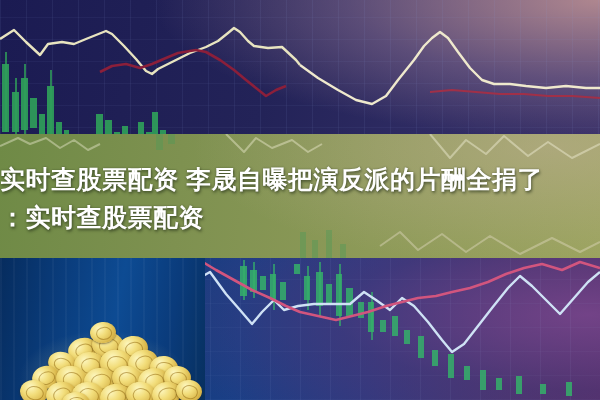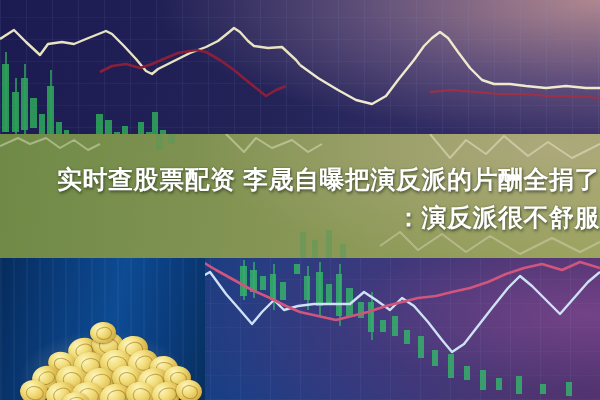--- a/index.html
+++ b/index.html
@@ -75,21 +75,21 @@
   }
   #coin-glow{
     position:absolute;left:18px;top:330px;width:170px;height:80px;
     background:radial-gradient(ellipse at 50% 60%, rgba(255,240,170,.30), rgba(255,240,170,0) 70%);
     pointer-events:none;
   }
 
   
   #title-block{
     position:absolute;left:0;top:160px;width:600px;
-    text-align:right;
+    text-align:left;
   }
   #title-block .line{
     color:#ffffff;font-weight:bold;font-size:25px;line-height:38px;
     letter-spacing:.5px;
     text-shadow:1px 2px 3px rgba(30,40,20,.55), 0 0 2px rgba(40,50,30,.45);
     white-space:nowrap;
   }
   svg{display:block;}
 </style>
 </head>
@@ -221,16 +221,16 @@
     <div class="coin" style="left:100px;top:384px;width:31px;height:25px;transform:rotate(-8deg);"></div>
     <div class="coin" style="left:126px;top:382px;width:30px;height:25px;transform:rotate(14deg);"></div>
     <div class="coin" style="left:152px;top:382px;width:29px;height:24px;transform:rotate(-12deg);"></div>
     <div class="coin" style="left:176px;top:380px;width:26px;height:22px;transform:rotate(8deg);"></div>
     <div class="coin" style="left:90px;top:322px;width:26px;height:21px;transform:rotate(-6deg);"></div>
     <div class="coin" style="left:62px;top:392px;width:28px;height:22px;transform:rotate(4deg);"></div>
   </div>
 
   <div id="title-block">
     <div class="line">实时查股票配资 李晟自曝把演反派的片酬全捐了</div>
-    <div class="line">：演反派很不舒服</div>
+    <div class="line">：实时查股票配资</div>
   </div>
 
 </div>
 
 </body></html>

